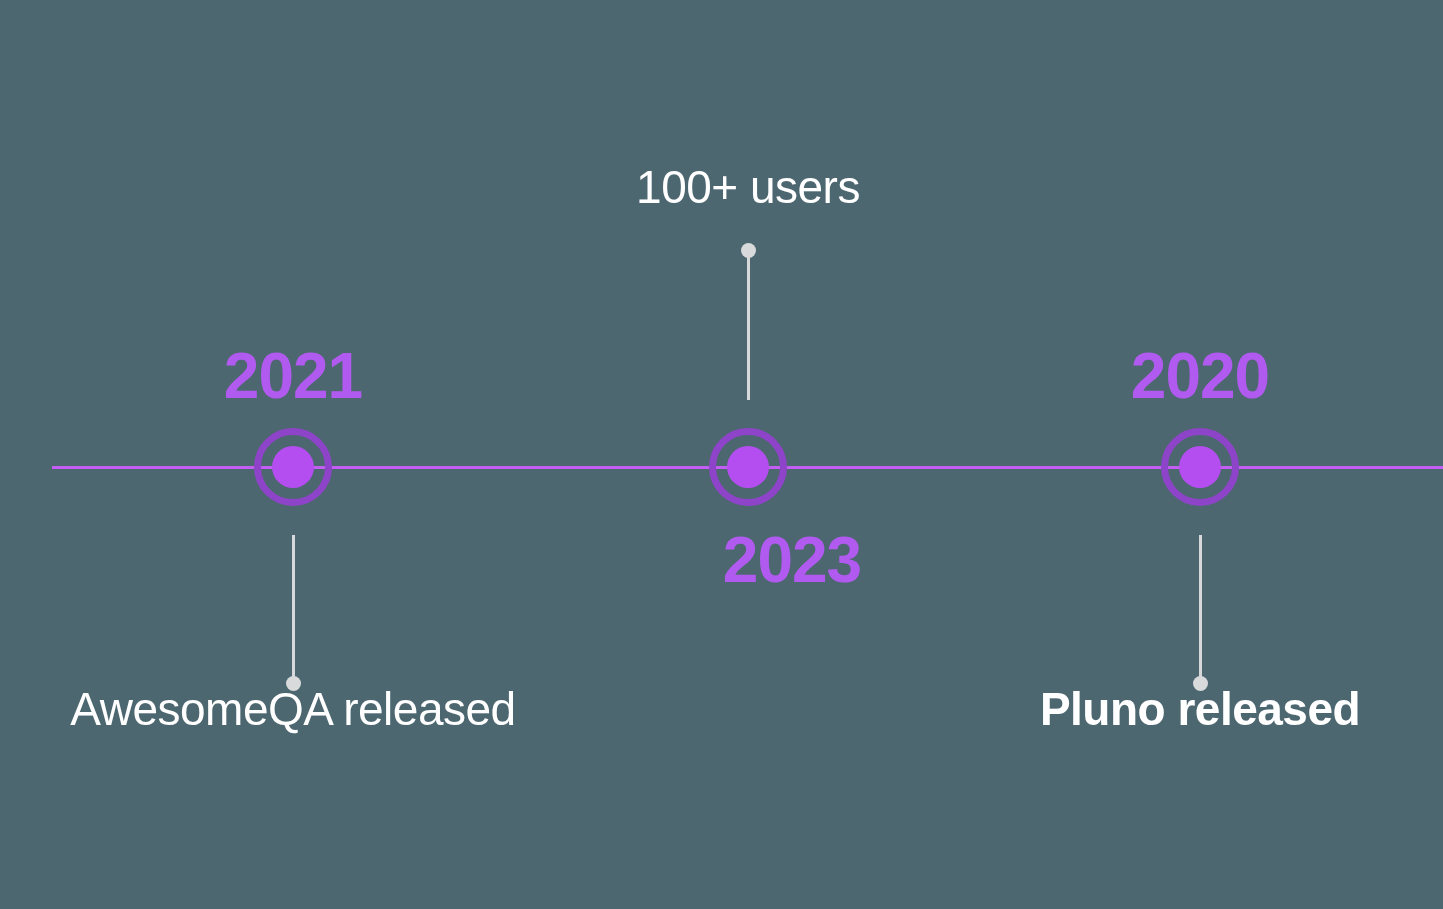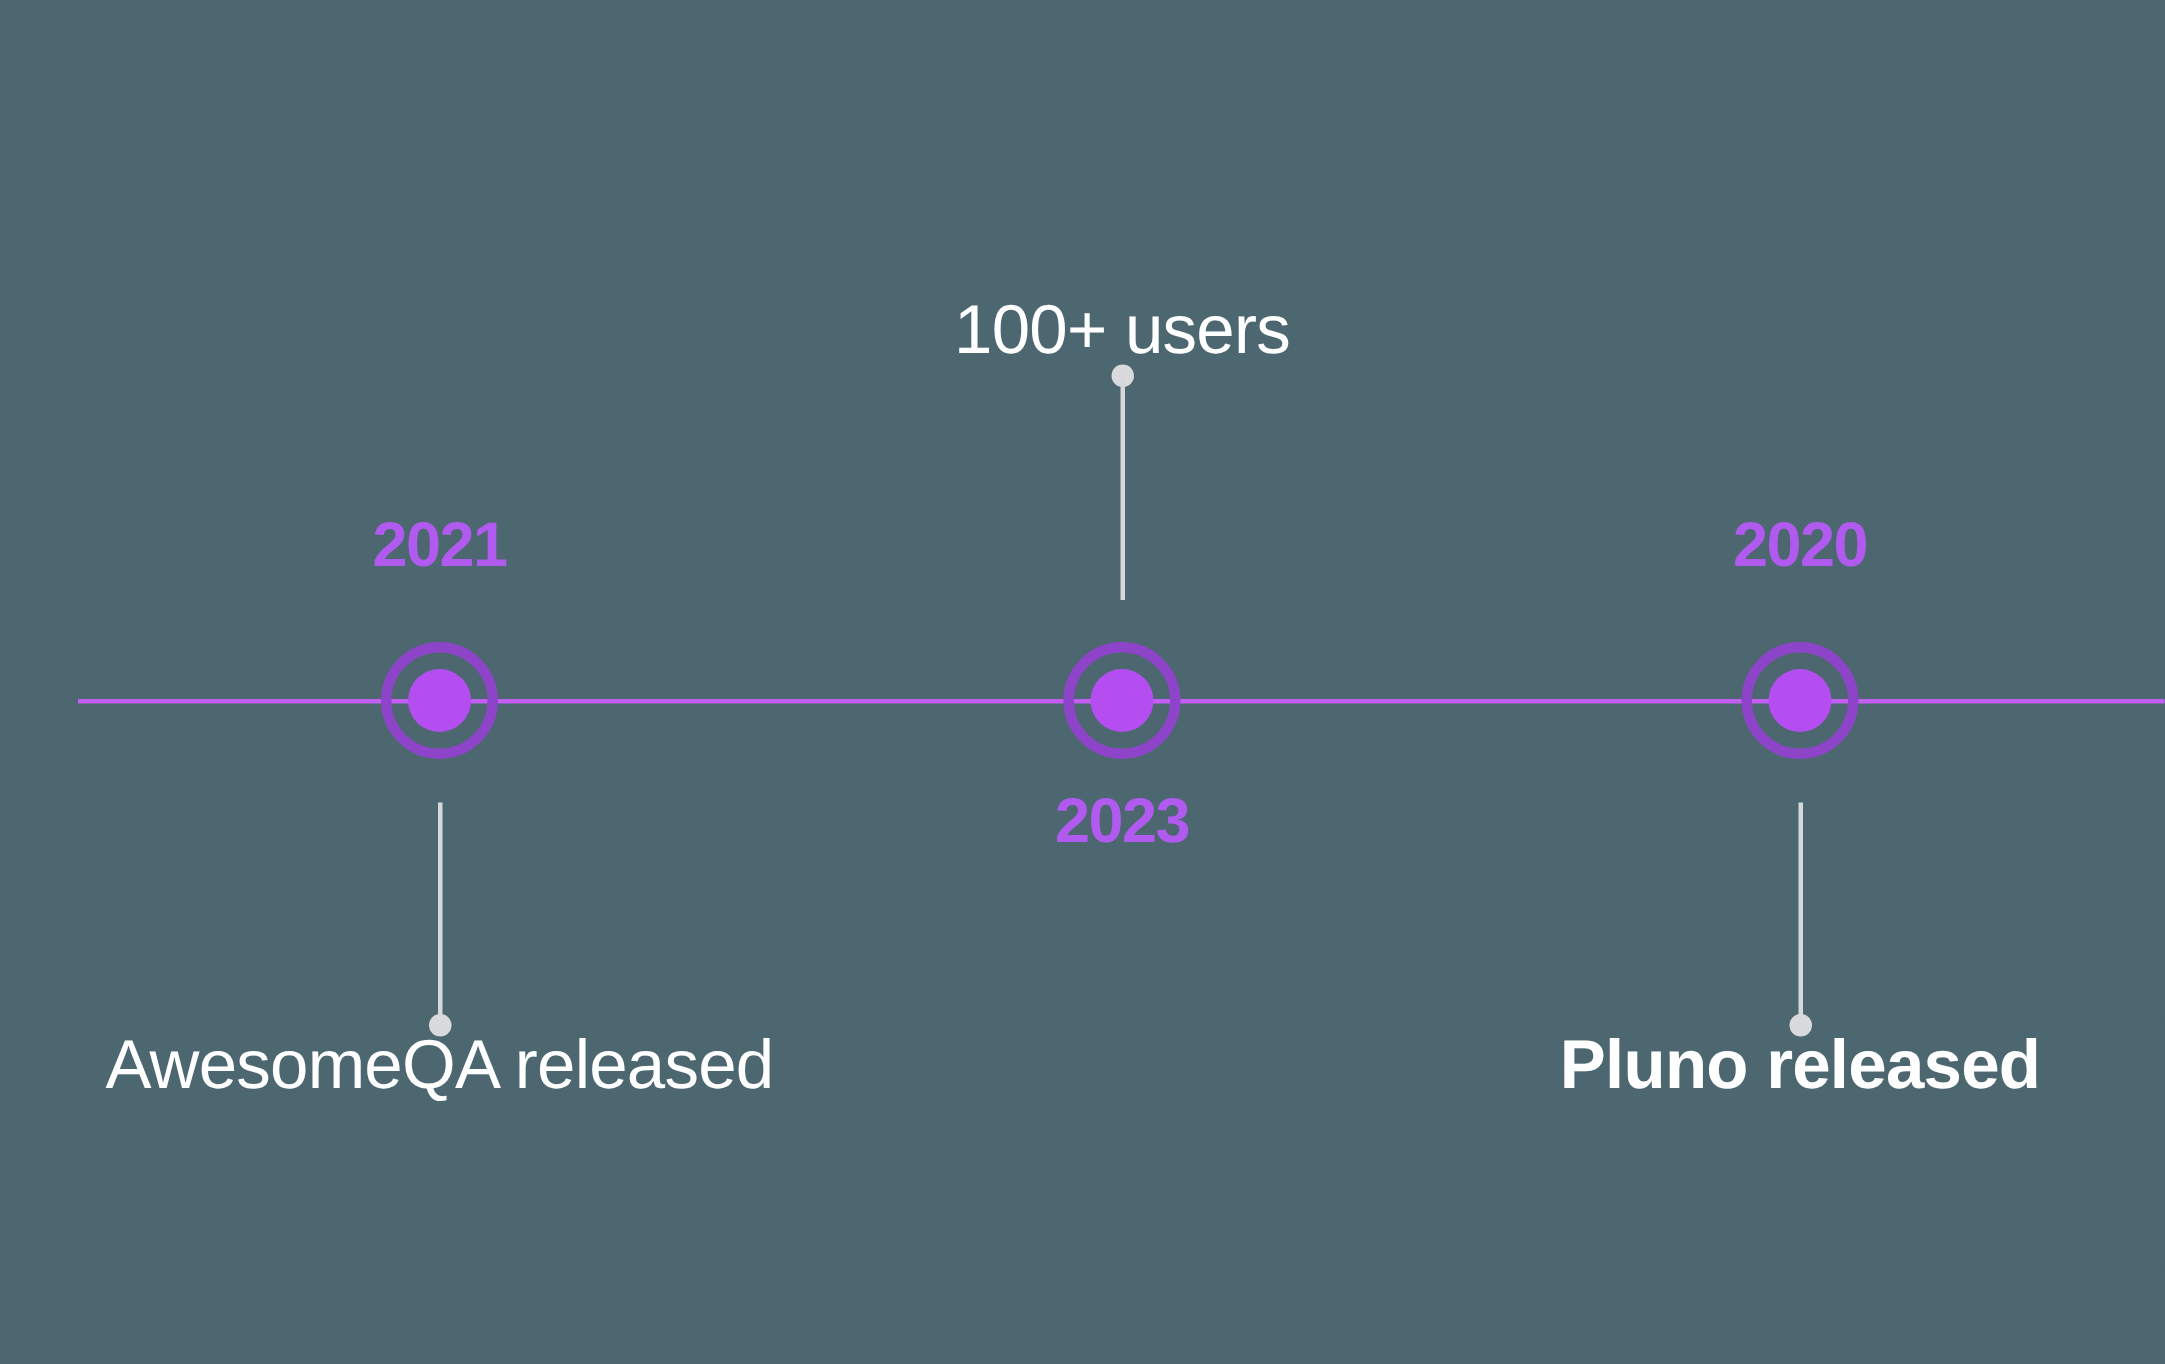--- a/index.html
+++ b/index.html
@@ -59,21 +59,21 @@
     height: 42px;
     margin-left: -21px;
     margin-top: -21px;
     border-radius: 50%;
     background: #b44ef0;
   }
 
   
   .year {
     position: absolute;
-    font-size: 42px;
+    font-size: 64px;
     font-weight: bold;
     color: #b15af0;
     letter-spacing: -1px;
     white-space: nowrap;
     transform: translateX(-50%);
   }
   .year.above { top: 339px; }
   .year.below { top: 523px; }
 
   
@@ -102,21 +102,21 @@
   .event-label {
     position: absolute;
     font-size: 46px;
     font-weight: normal;
     color: #ffffff;
     white-space: nowrap;
     transform: translateX(-50%);
     letter-spacing: -0.5px;
   }
   .event-label.below { top: 682px; }
-  .event-label.above { top: 160px; margin-top: 32px; }
+  .event-label.above { top: 160px; }
 </style>
 </head>
 <body>
 
 <div id="timeline-canvas">
 
   <div class="axis-line"></div>
 
   <div class="milestone">
     <div class="year above" style="left: 293px;">2021</div>
@@ -128,21 +128,21 @@
     <div class="event-label below" style="left: 293px;">AwesomeQA released</div>
   </div>
 
   <div class="milestone">
     <div class="event-label above" style="left: 748px;">100+ users</div>
     <div class="stem-dot up" style="left: 748px;"></div>
     <div class="stem up" style="left: 748px;"></div>
     <div class="marker" style="left: 748px;">
       <div class="marker-core"></div>
     </div>
-    <div class="year below" style="left: 748px;">2023</div>
+    <div class="year below" style="left: 792px;">2023</div>
   </div>
 
   <div class="milestone">
     <div class="year above" style="left: 1200px;">2020</div>
     <div class="marker" style="left: 1200px;">
       <div class="marker-core"></div>
     </div>
     <div class="stem down" style="left: 1200px;"></div>
     <div class="stem-dot down" style="left: 1200px;"></div>
     <div class="event-label below" style="left: 1200px; font-weight: bold;">Pluno released</div>

